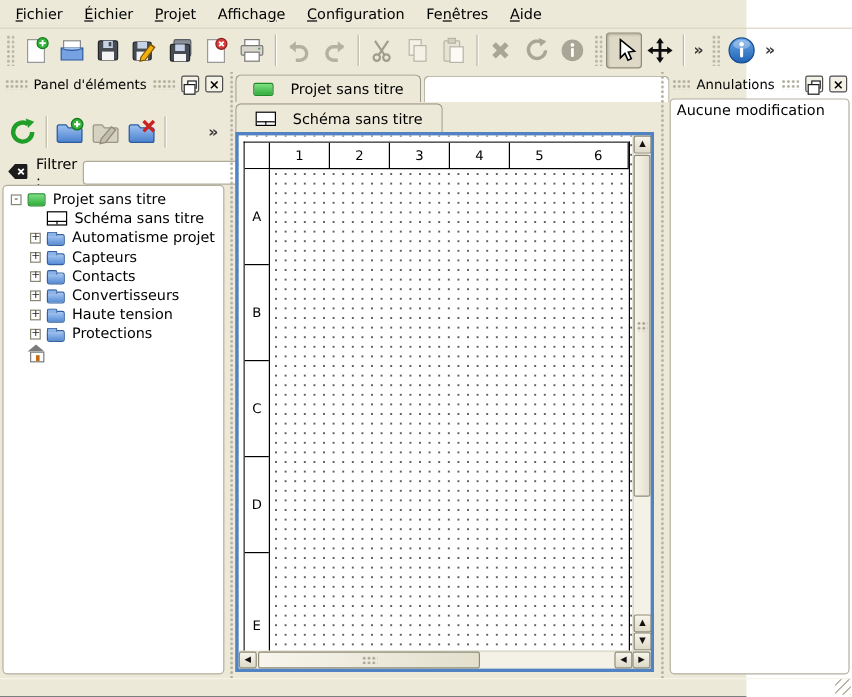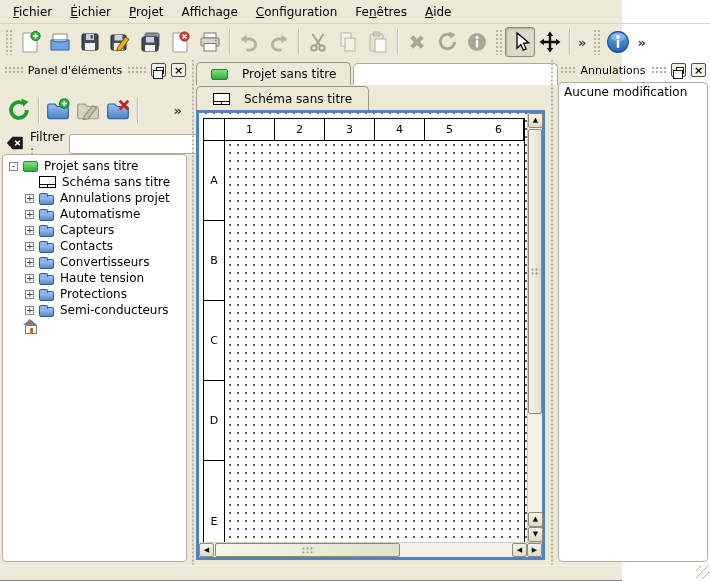--- a/index.html
+++ b/index.html
@@ -432,29 +432,24 @@
 
         <div class="tree-row" data-depth="1">
           <span class="expander" data-glyph=""></span>
           <span class="ticon" data-icon="schema"></span>
           <span class="tlabel">Schéma sans titre</span>
         </div>
 
         <div class="tree-row" data-depth="1">
           <span class="expander" data-glyph="+"></span>
           <span class="ticon" data-icon="folder-blue"></span>
-          <span class="tlabel">Annulations projet</span>
-        </div>
-
-
-        <div class="tree-row" data-depth="1">
-          <span class="expander" data-glyph="+"></span>
-          <span class="ticon" data-icon="folder-blue"></span>
-          <span class="tlabel">Automatisme</span>
-        </div>
+          <span class="tlabel">Automatisme projet</span>
+        </div>
+
+
 
         <div class="tree-row" data-depth="1">
           <span class="expander" data-glyph="+"></span>
           <span class="ticon" data-icon="folder-blue"></span>
           <span class="tlabel">Capteurs</span>
         </div>
 
         <div class="tree-row" data-depth="1">
           <span class="expander" data-glyph="+"></span>
           <span class="ticon" data-icon="folder-blue"></span>
@@ -473,25 +468,20 @@
           <span class="tlabel">Haute tension</span>
         </div>
 
         <div class="tree-row" data-depth="1">
           <span class="expander" data-glyph="+"></span>
           <span class="ticon" data-icon="folder-blue"></span>
           <span class="tlabel">Protections</span>
         </div>
 
 
-        <div class="tree-row" data-depth="1">
-          <span class="expander" data-glyph="+"></span>
-          <span class="ticon" data-icon="folder-blue"></span>
-          <span class="tlabel">Semi-conducteurs</span>
-        </div>
 
 
         <div class="tree-row" data-depth="0">
           <span class="expander" data-glyph=""></span>
           <span class="ticon" data-icon="home"></span>
         </div>
 
     </div>
   </div>
 

